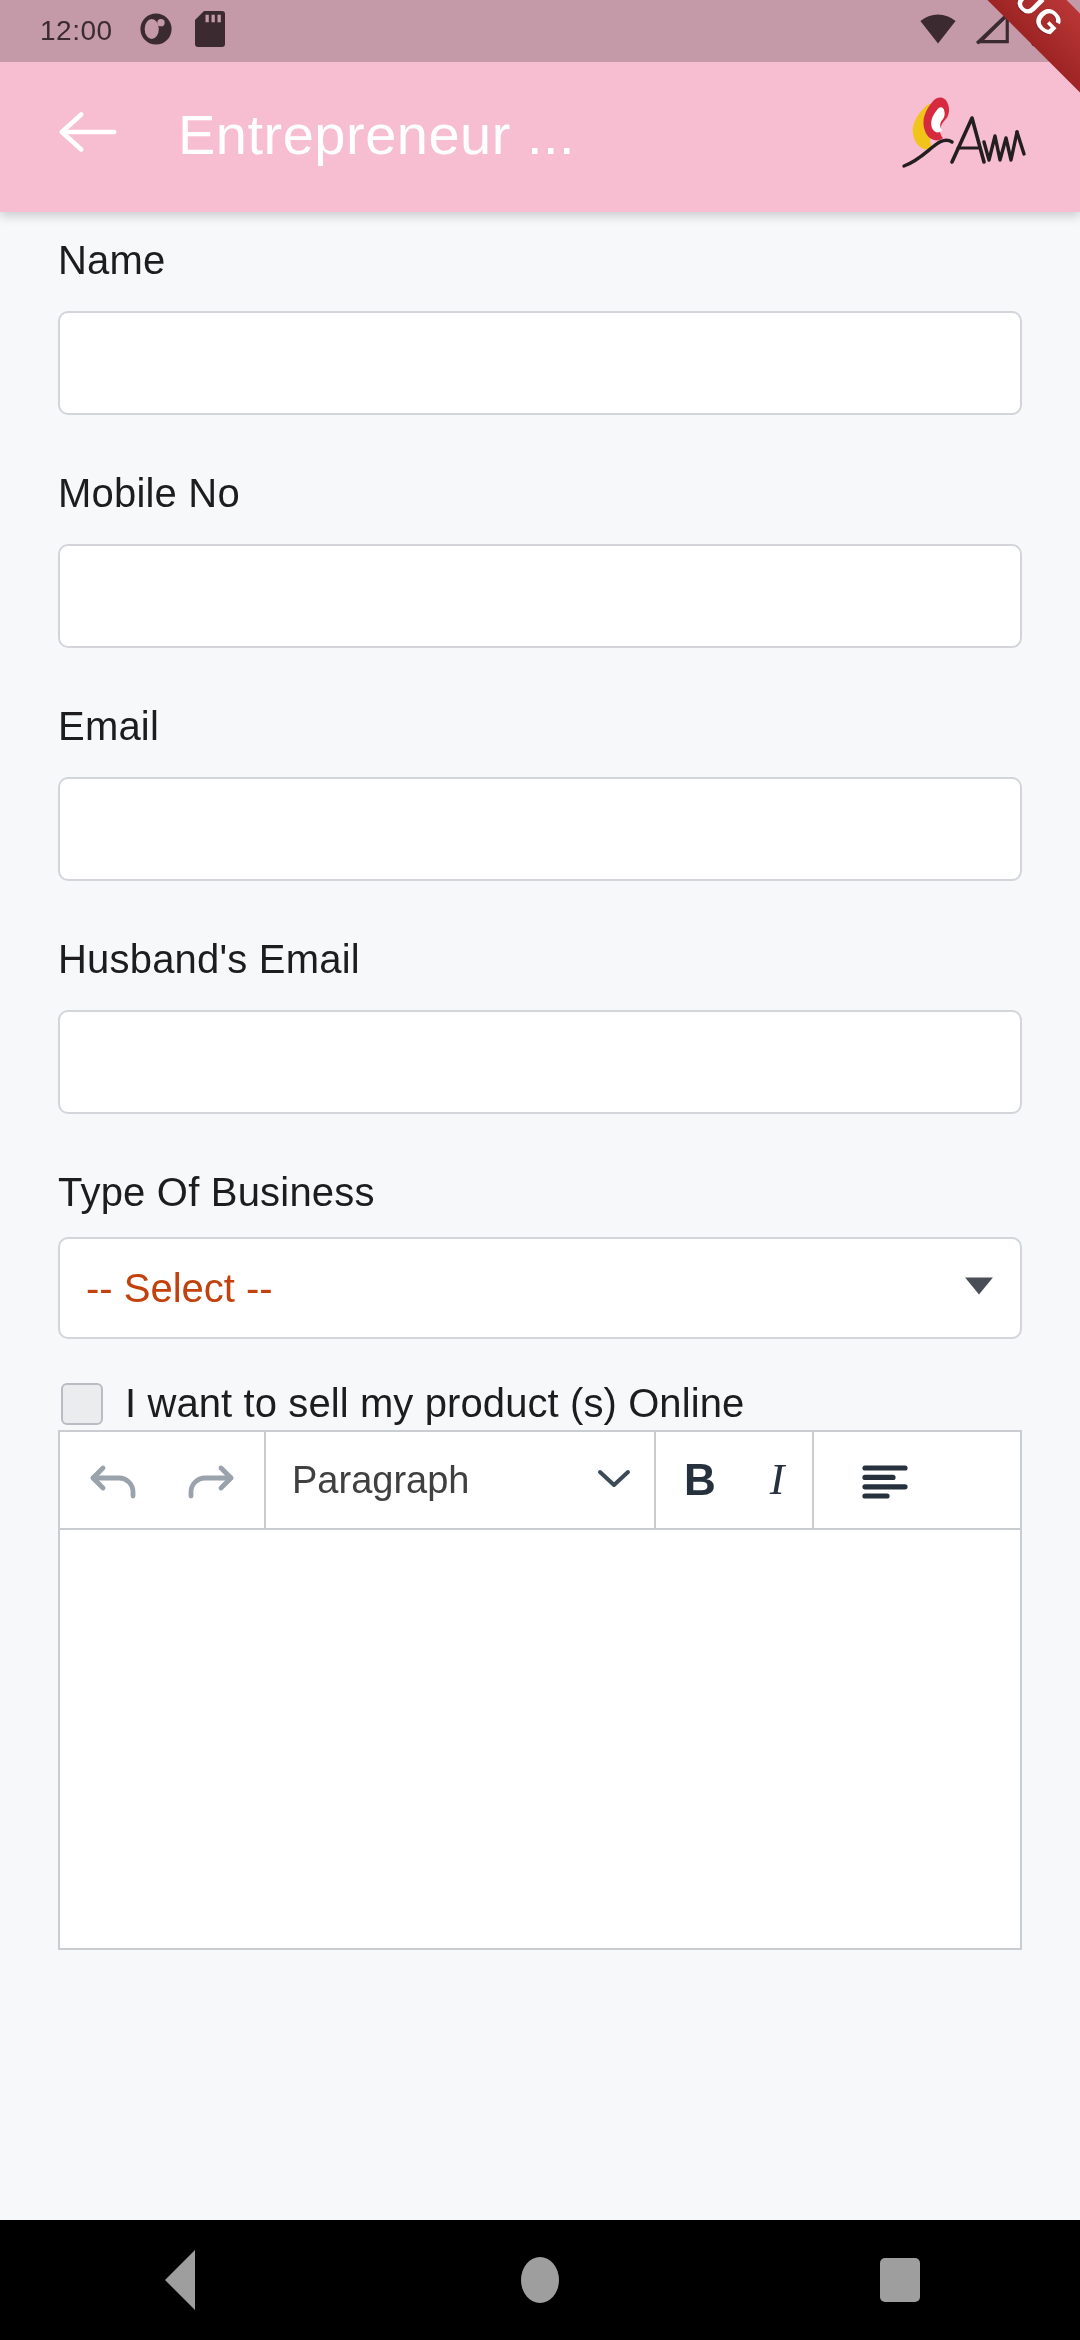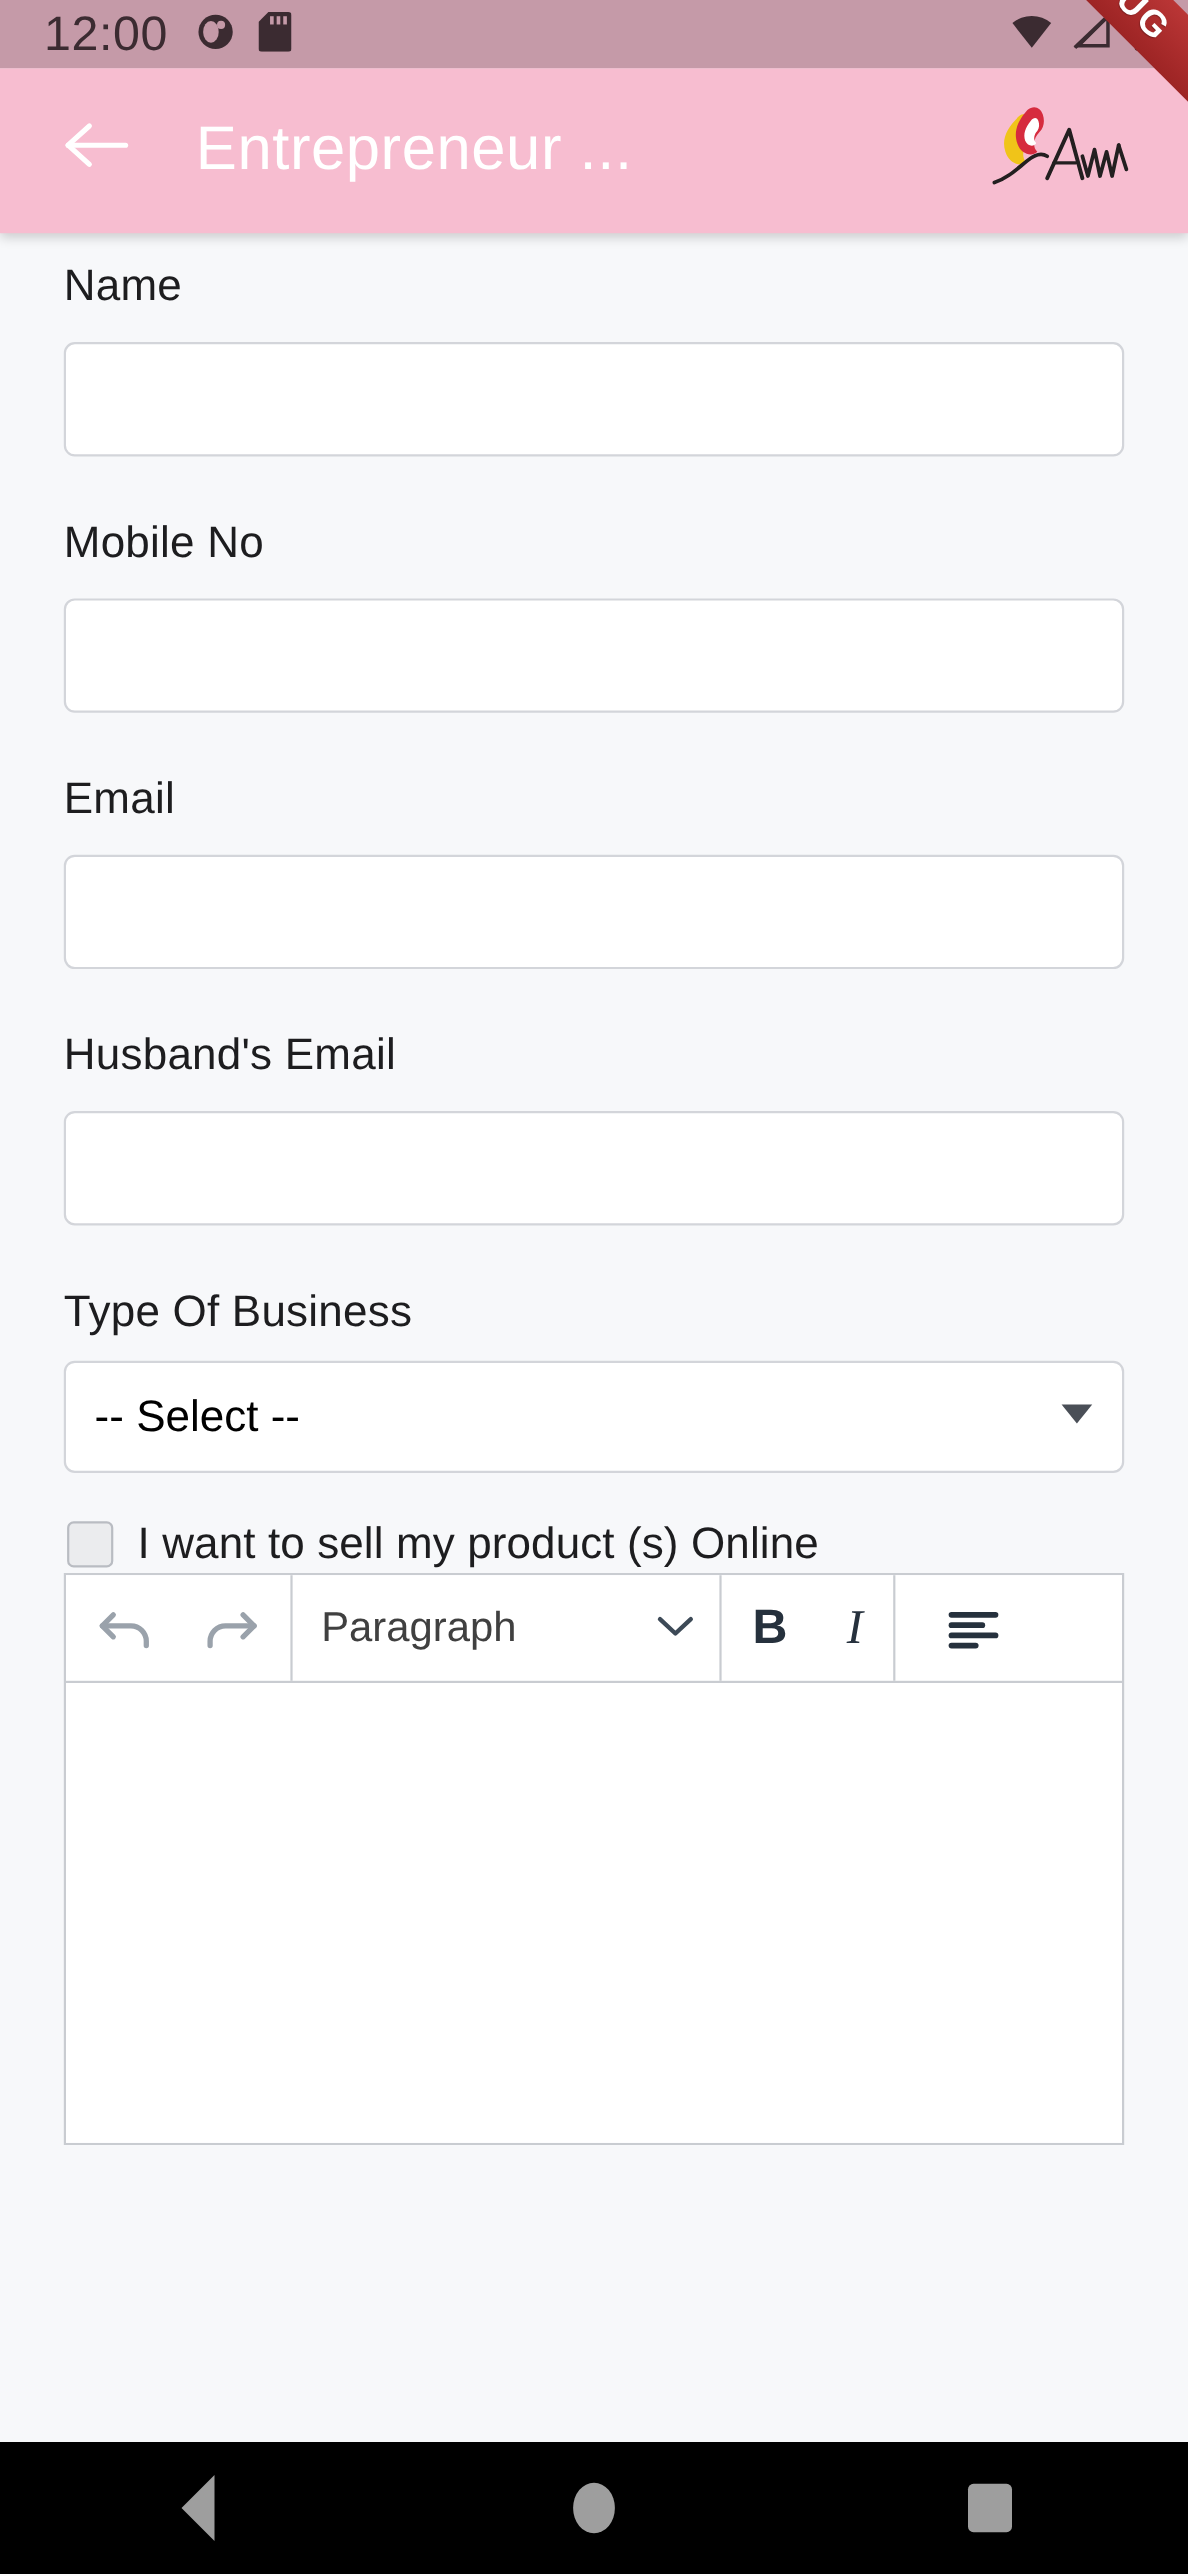--- a/index.html
+++ b/index.html
@@ -24,21 +24,21 @@
   .status-bar {
     position: relative;
     height: 62px;
     background: #c59aa8;
     display: flex;
     align-items: center;
     padding: 0 26px 0 40px;
     z-index: 5;
   }
   .status-clock {
-    font-size: 44px;
+    font-size: 28px;
     color: #3b2b31;
     letter-spacing: 0.5px;
     font-weight: 400;
     line-height: 1;
   }
   .status-left-icons {
     display: flex;
     align-items: center;
     gap: 22px;
     margin-left: 26px;
@@ -165,21 +165,21 @@
     background: #ffffff;
     border: 2px solid #d3d5da;
     border-radius: 10px;
     display: flex;
     align-items: center;
     padding: 0 26px;
     cursor: pointer;
   }
   .select-value {
     font-size: 40px;
-    color: #000000;
+    color: #c2410c;
   }
   .select-arrow {
     position: absolute;
     right: 28px;
     top: 50%;
     transform: translateY(-50%);
     pointer-events: none;
   }
 
   .checkbox-row {

